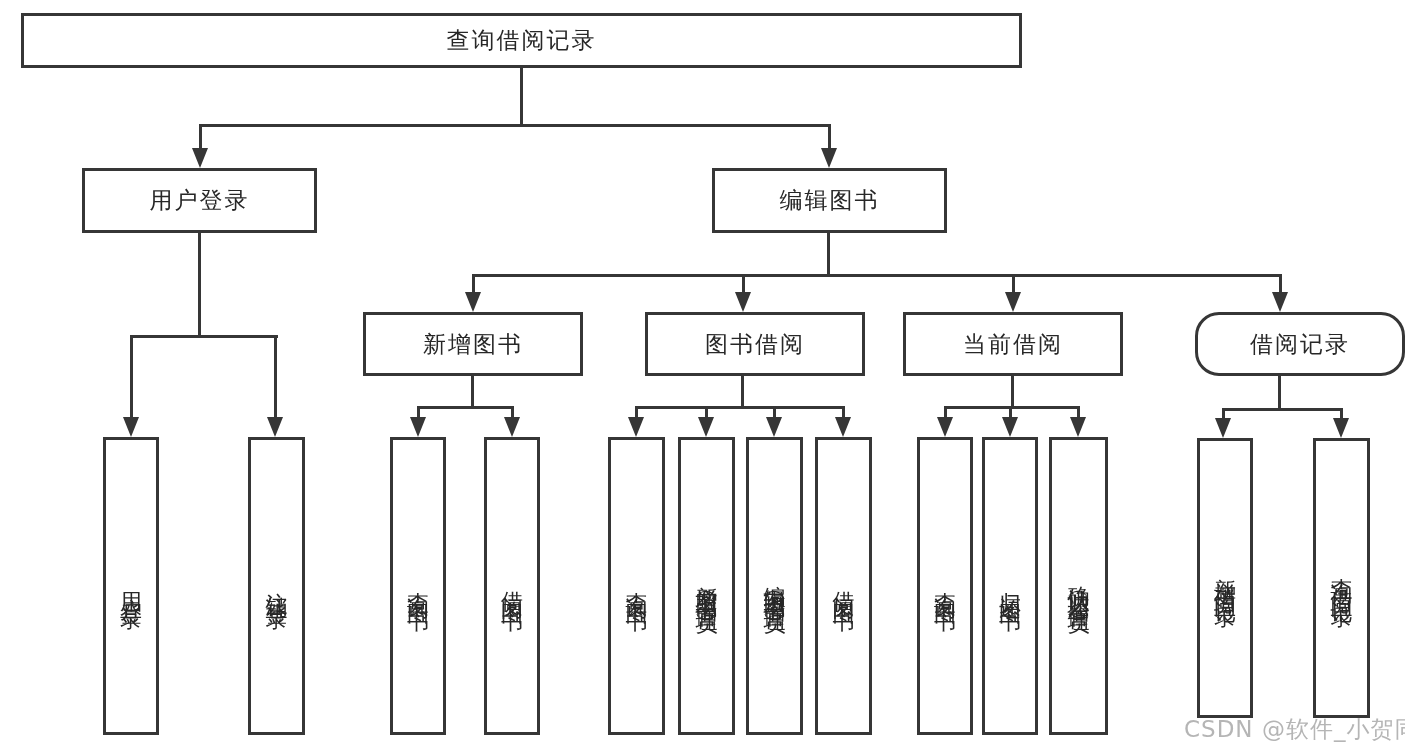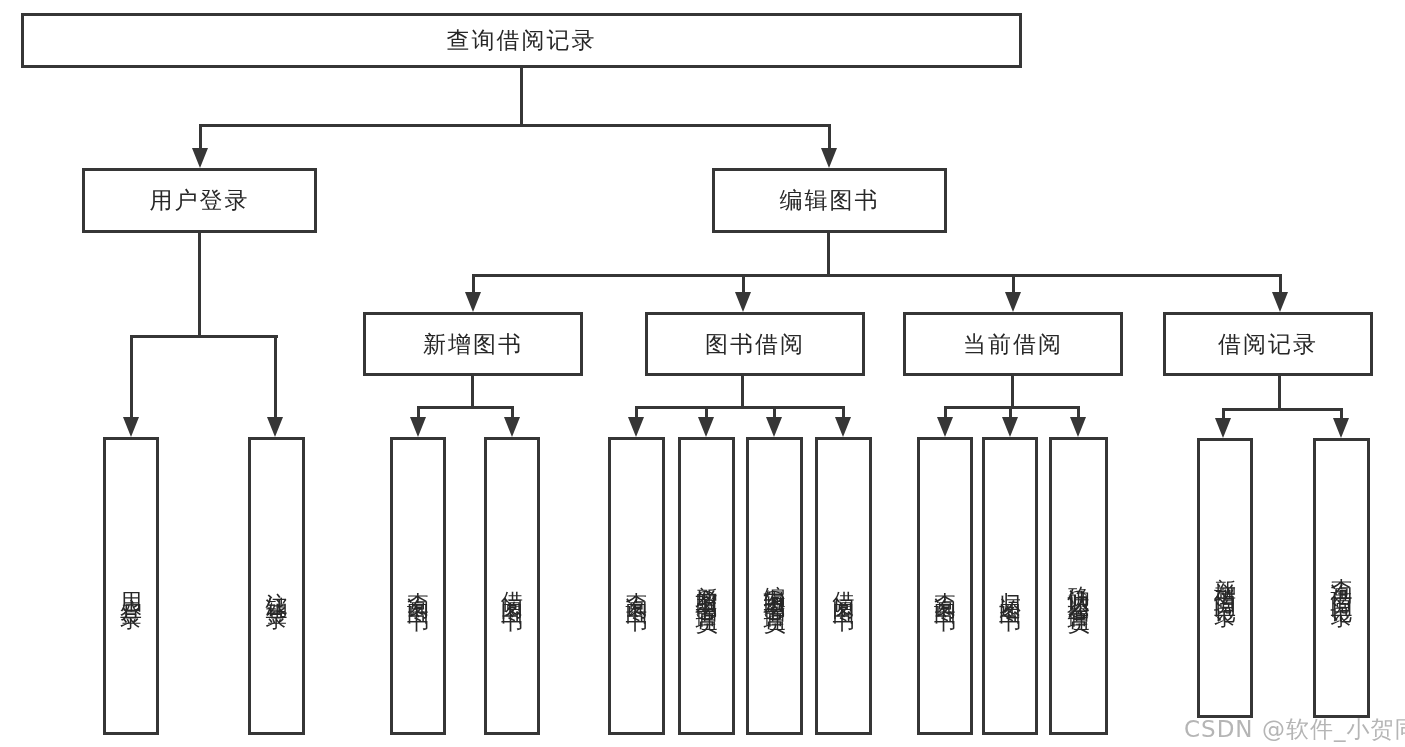--- a/index.html
+++ b/index.html
@@ -111,21 +111,21 @@
   <div class="arrow" style="left:1333px;top:418px;"></div>
 
   <div class="box" style="left:21px;top:13px;width:1001px;height:55px;">查询借阅记录</div>
 
   <div class="box" style="left:82px;top:168px;width:235px;height:65px;">用户登录</div>
   <div class="box" style="left:712px;top:168px;width:235px;height:65px;">编辑图书</div>
 
   <div class="box" style="left:363px;top:312px;width:220px;height:64px;">新增图书</div>
   <div class="box" style="left:633px;top:312px;width:220px;height:64px;margin-left:12px;">图书借阅</div>
   <div class="box" style="left:903px;top:312px;width:220px;height:64px;">当前借阅</div>
-  <div class="box" style="left:1163px;top:312px;width:210px;height:64px;">借阅记录</div>
+  <div class="box" style="left:1195px;top:312px;width:210px;height:64px;border-radius:24px;">借阅记录</div>
 
   <div class="box vbox" style="left:103px;top:437px;width:56px;height:298px;">用户登录</div>
   <div class="box vbox" style="left:248px;top:437px;width:57px;height:298px;">注销登录</div>
 
   <div class="box vbox" style="left:390px;top:437px;width:56px;height:298px;">查询图书</div>
   <div class="box vbox" style="left:484px;top:437px;width:56px;height:298px;">借阅图书</div>
 
   <div class="box vbox" style="left:608px;top:437px;width:57px;height:298px;">查询图书</div>
   <div class="box vbox tight" style="left:678px;top:437px;width:57px;height:298px;">新增图书（管理员）</div>
   <div class="box vbox tight" style="left:746px;top:437px;width:57px;height:298px;">编辑图书（管理员）</div>

